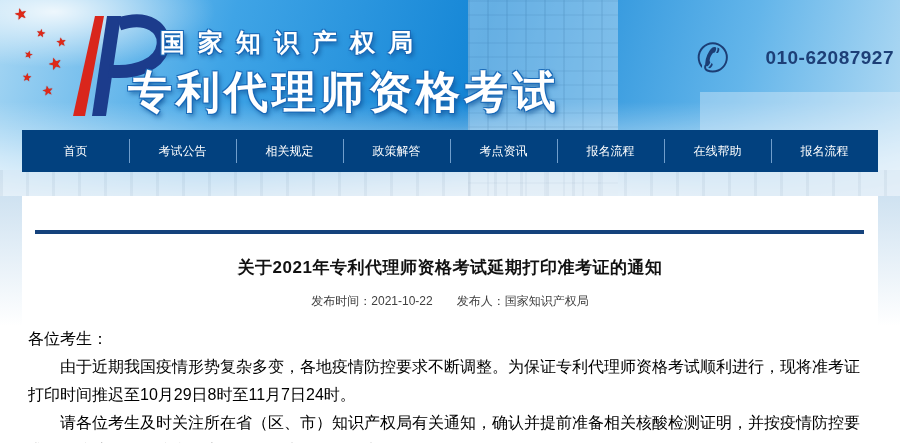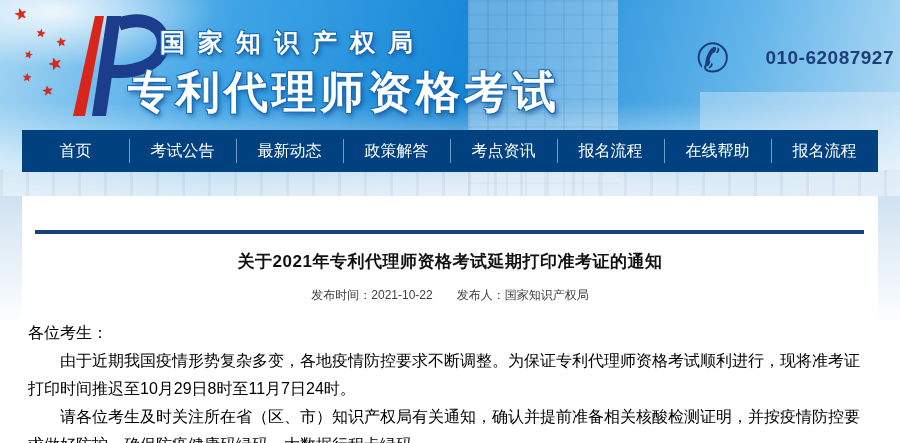--- a/index.html
+++ b/index.html
@@ -44,33 +44,33 @@
 
   
   .phone { position:absolute; right:6px; top:38px; display:flex; align-items:center; gap:36px; }
   .phone-icon { font-size:40px; color:#1c3d74; line-height:1; }
   .phone-number { font-size:19px; font-weight:bold; color:#1d3f77; letter-spacing:0.5px; }
 
   
   .nav { position:absolute; left:22px; top:130px; width:856px; height:42px;
     background:#02417f; display:flex; align-items:stretch; }
   .nav a { flex:1; display:flex; align-items:center; justify-content:center;
-    color:#fff; font-size:16px; text-decoration:none; position:relative; cursor:pointer; }
+    color:#fff; font-size:12px; text-decoration:none; position:relative; cursor:pointer; }
   .nav a + a::before { content:""; position:absolute; left:0; top:9px; bottom:9px; width:1px;
     background:rgba(150,190,230,0.75); }
 
   
   .side-fade { position:absolute; top:196px; width:22px; height:130px;
     background:linear-gradient(180deg, #cfe2f1, #ffffff); }
   .side-fade.left { left:0; } .side-fade.right { right:0; }
 
   
   .panel { position:absolute; left:22px; top:196px; width:856px; height:247px; background:#fff; }
   .rule { height:4px; background:#15427c; margin:34px 14px 0 13px; }
-  .article-title { text-align:center; font-size:17px; font-weight:bold; color:#111; margin-top:16px; letter-spacing:0.5px; }
+  .article-title { text-align:center; font-size:17px; font-weight:bold; color:#111; margin-top:22px; letter-spacing:0.5px; }
   .article-meta { text-align:center; font-size:12px; color:#404040; margin-top:14px; }
   .article-meta .gap { display:inline-block; width:2em; }
   .article-body { margin:15px 8px 0 6px; font-size:16px; color:#000; line-height:1.75; }
   .article-body p.indent { text-indent:2em; }
 </style>
 </head>
 <body>
 
 <div class="page">
 
@@ -101,21 +101,21 @@
   </div>
 
   <div class="phone">
     <span class="phone-icon">✆</span>
     <span class="phone-number">010-62087927</span>
   </div>
 
   <nav class="nav">
     <a>首页</a>
     <a>考试公告</a>
-    <a>最新动态</a>
+    <a>相关规定</a>
     <a>政策解答</a>
     <a>考点资讯</a>
     <a>报名流程</a>
     <a>在线帮助</a>
     <a>报名流程</a>
   </nav>
 
   <div class="side-fade left"></div>
   <div class="side-fade right"></div>
 

